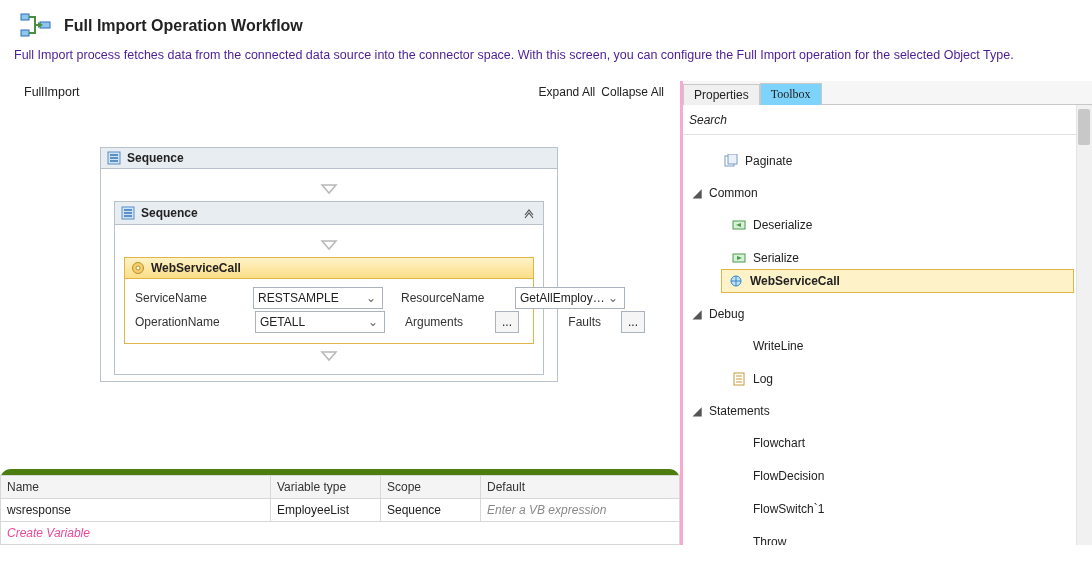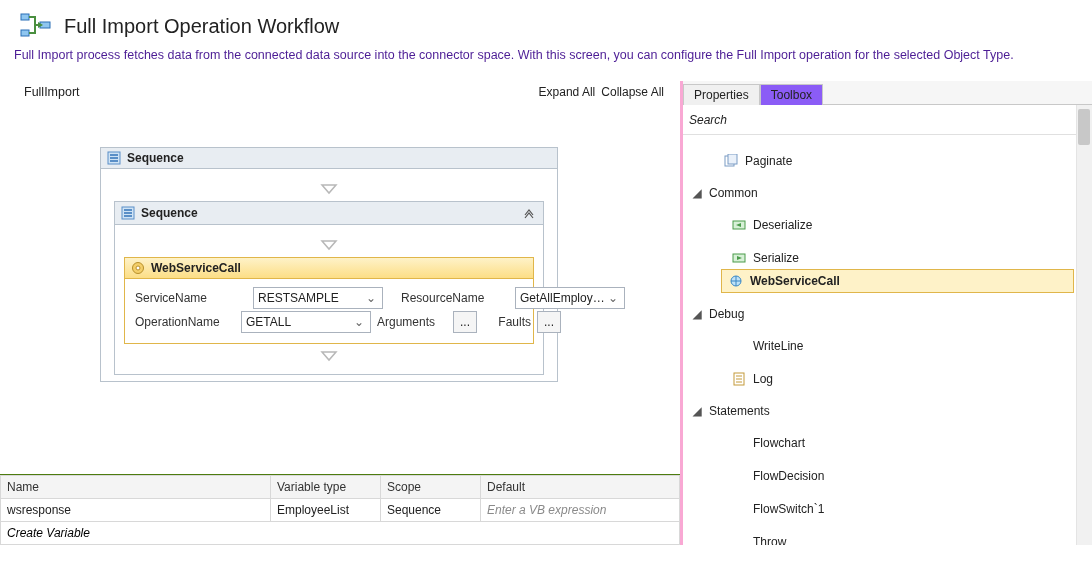--- a/index.html
+++ b/index.html
@@ -1,21 +1,21 @@
 <!DOCTYPE html>
 <html><head>
 <meta charset="utf-8">
 <style>
   * { box-sizing: border-box; margin: 0; padding: 0; font-family: "Segoe UI", Tahoma, sans-serif; font-size: 12px; color: #222; }
   body { width: 1092px; height: 567px; background: #fff; overflow: hidden; position: relative; }
 
   
   .header { display: flex; align-items: center; gap: 12px; padding: 12px 20px 4px 20px; }
   .header-icon svg { display: block; }
-  .header-title { font-size: 20px; font-weight: normal; }
+  .header-title { font-size: 16px; font-weight: bold; }
   .header-desc { padding: 4px 20px 18px 14px; font-size: 12.5px; color: #4c1d95; }
 
   
   .main { display: flex; height: 465px; border-top: 1px solid transparent; }
   .left-panel { width: 680px; position: relative; display: flex; flex-direction: column; }
   .right-panel { flex: 1; border-left: 3px solid #f9a8d4; display: flex; flex-direction: column; position: relative; }
 
   
   .left-head { display: flex; justify-content: space-between; align-items: center; padding: 0 16px 2px 24px; height: 24px;}
   .left-head-name { font-size: 12.5px; }
@@ -45,31 +45,31 @@
   .wsc { width: 410px; border:1px solid #e0b64a; background:#fff; }
   .wsc-head { background: linear-gradient(#fef2c8,#fcde86); border-bottom:1px solid #e0b64a; display:flex; align-items:center; gap:6px; padding:3px 6px; font-weight:bold; color:#5a4a1a;}
   .wsc-head .gear svg { display:block; }
   .wsc-body { padding:8px 8px 10px 8px; display:grid; grid-template-columns: 98px 130px 90px 92px; column-gap:6px; row-gap:8px; align-items:center;}
   .combo { height:22px; border:1px solid #aab2bd; background:#fff; display:flex; align-items:center; padding:0 4px; position:relative;}
   .combo.val .txt { flex:1; white-space:nowrap; overflow:hidden; text-overflow:ellipsis; }
   .combo .chev { width:14px; text-align:center; color:#666; }
   .btn3dot { width:24px; height:22px; border:1px solid #aab2bd; background:#f5f5f5; display:flex; align-items:center; justify-content:center; }
 
   
-  .vars { border-top:1px solid #4d7c0f; margin-top:auto; }
+  .vars { border-top:6px solid #4d7c0f; margin-top:auto;border-radius:11px; }
   .vars table { width:100%; border-collapse:collapse; table-layout:fixed;}
   .vars th, .vars td { border:1px solid #d8d8d8; text-align:left; font-weight:normal; padding:4px 6px; background:#fff; height:22px;}
   .vars th { background:#f4f4f4; color:#333; }
   .vars .placeholder { color:#8a8a8a; font-style:italic; }
-  .vars .create { color:#000000; font-style:italic; }
+  .vars .create { color:#ec4899; font-style:italic; }
 
   
   .tabs { display:flex; align-items:flex-end; height:24px; border-bottom:1px solid #c8c8c8; background:#f6f6f6;}
   .tab { padding:3px 10px; border:1px solid #c8c8c8; border-bottom:none; background:#f0f0f0; margin-right:0; position:relative; top:1px;}
-  .tab.active { background:#8b5cf6; }
+  .tab.active { background:#7dd3fc;font-family:Liberation Serif, serif; }
   .search-box { height:22px; border-bottom:1px solid #e0e0e0; display:flex; padding:0 6px; color:#8a8a8a; font-style:italic;margin-top:8px;}
   .tool-scroll { flex:1; overflow:hidden; position:relative; padding:4px 0 4px 0;}
   .v-scrollbar { position:absolute; top:24px; right:0; bottom:0; width:16px; background:#f1f1f1; border-left:1px solid #e4e4e4;}
   .thumb { position:absolute; right:2px; width:12px; background:#c8c8c8; border-radius:2px;}
   .thumb.t1 { top:4px; height:36px; }
 
   
   .tree-item { display:flex; align-items:center; gap:6px; padding:3px 4px 3px 8px; white-space:nowrap;margin-top:11px;}
   .tree-item.group { font-size:12.5px; color:#222; }
   .tree-item.group .arr { width:12px; display:inline-flex; justify-content:center; color:#555;}
@@ -215,21 +215,21 @@
           </div>
         </div>
 
       </div>
     </div>
 
     <style>
       .wsc-body{display:block;padding:8px 10px 10px 10px;}
       .wsc-body>*{display:none;}
       .wrow{display:grid;grid-template-columns:100px 130px 96px 110px;column-gap:18px;align-items:center;margin-bottom:2px;}
-      .wrow2{display:grid;grid-template-columns:100px 130px 70px 26px 1fr 40px 26px;column-gap:6px;align-items:center;}
+      .wrow2{display:grid;grid-template-columns:100px 130px 70px 26px 1fr 40px 26px;column-gap:20px;align-items:center;}
       .wrow .combo,.wrow2 .combo{display:flex;}
       .wlabel{font-size:12px;color:#333;}
     </style>
 
     <div class="vars">
       <table>
         <colgroup>
             <col style="width:270px">
             <col style="width:110px">
             <col style="width:100px">

